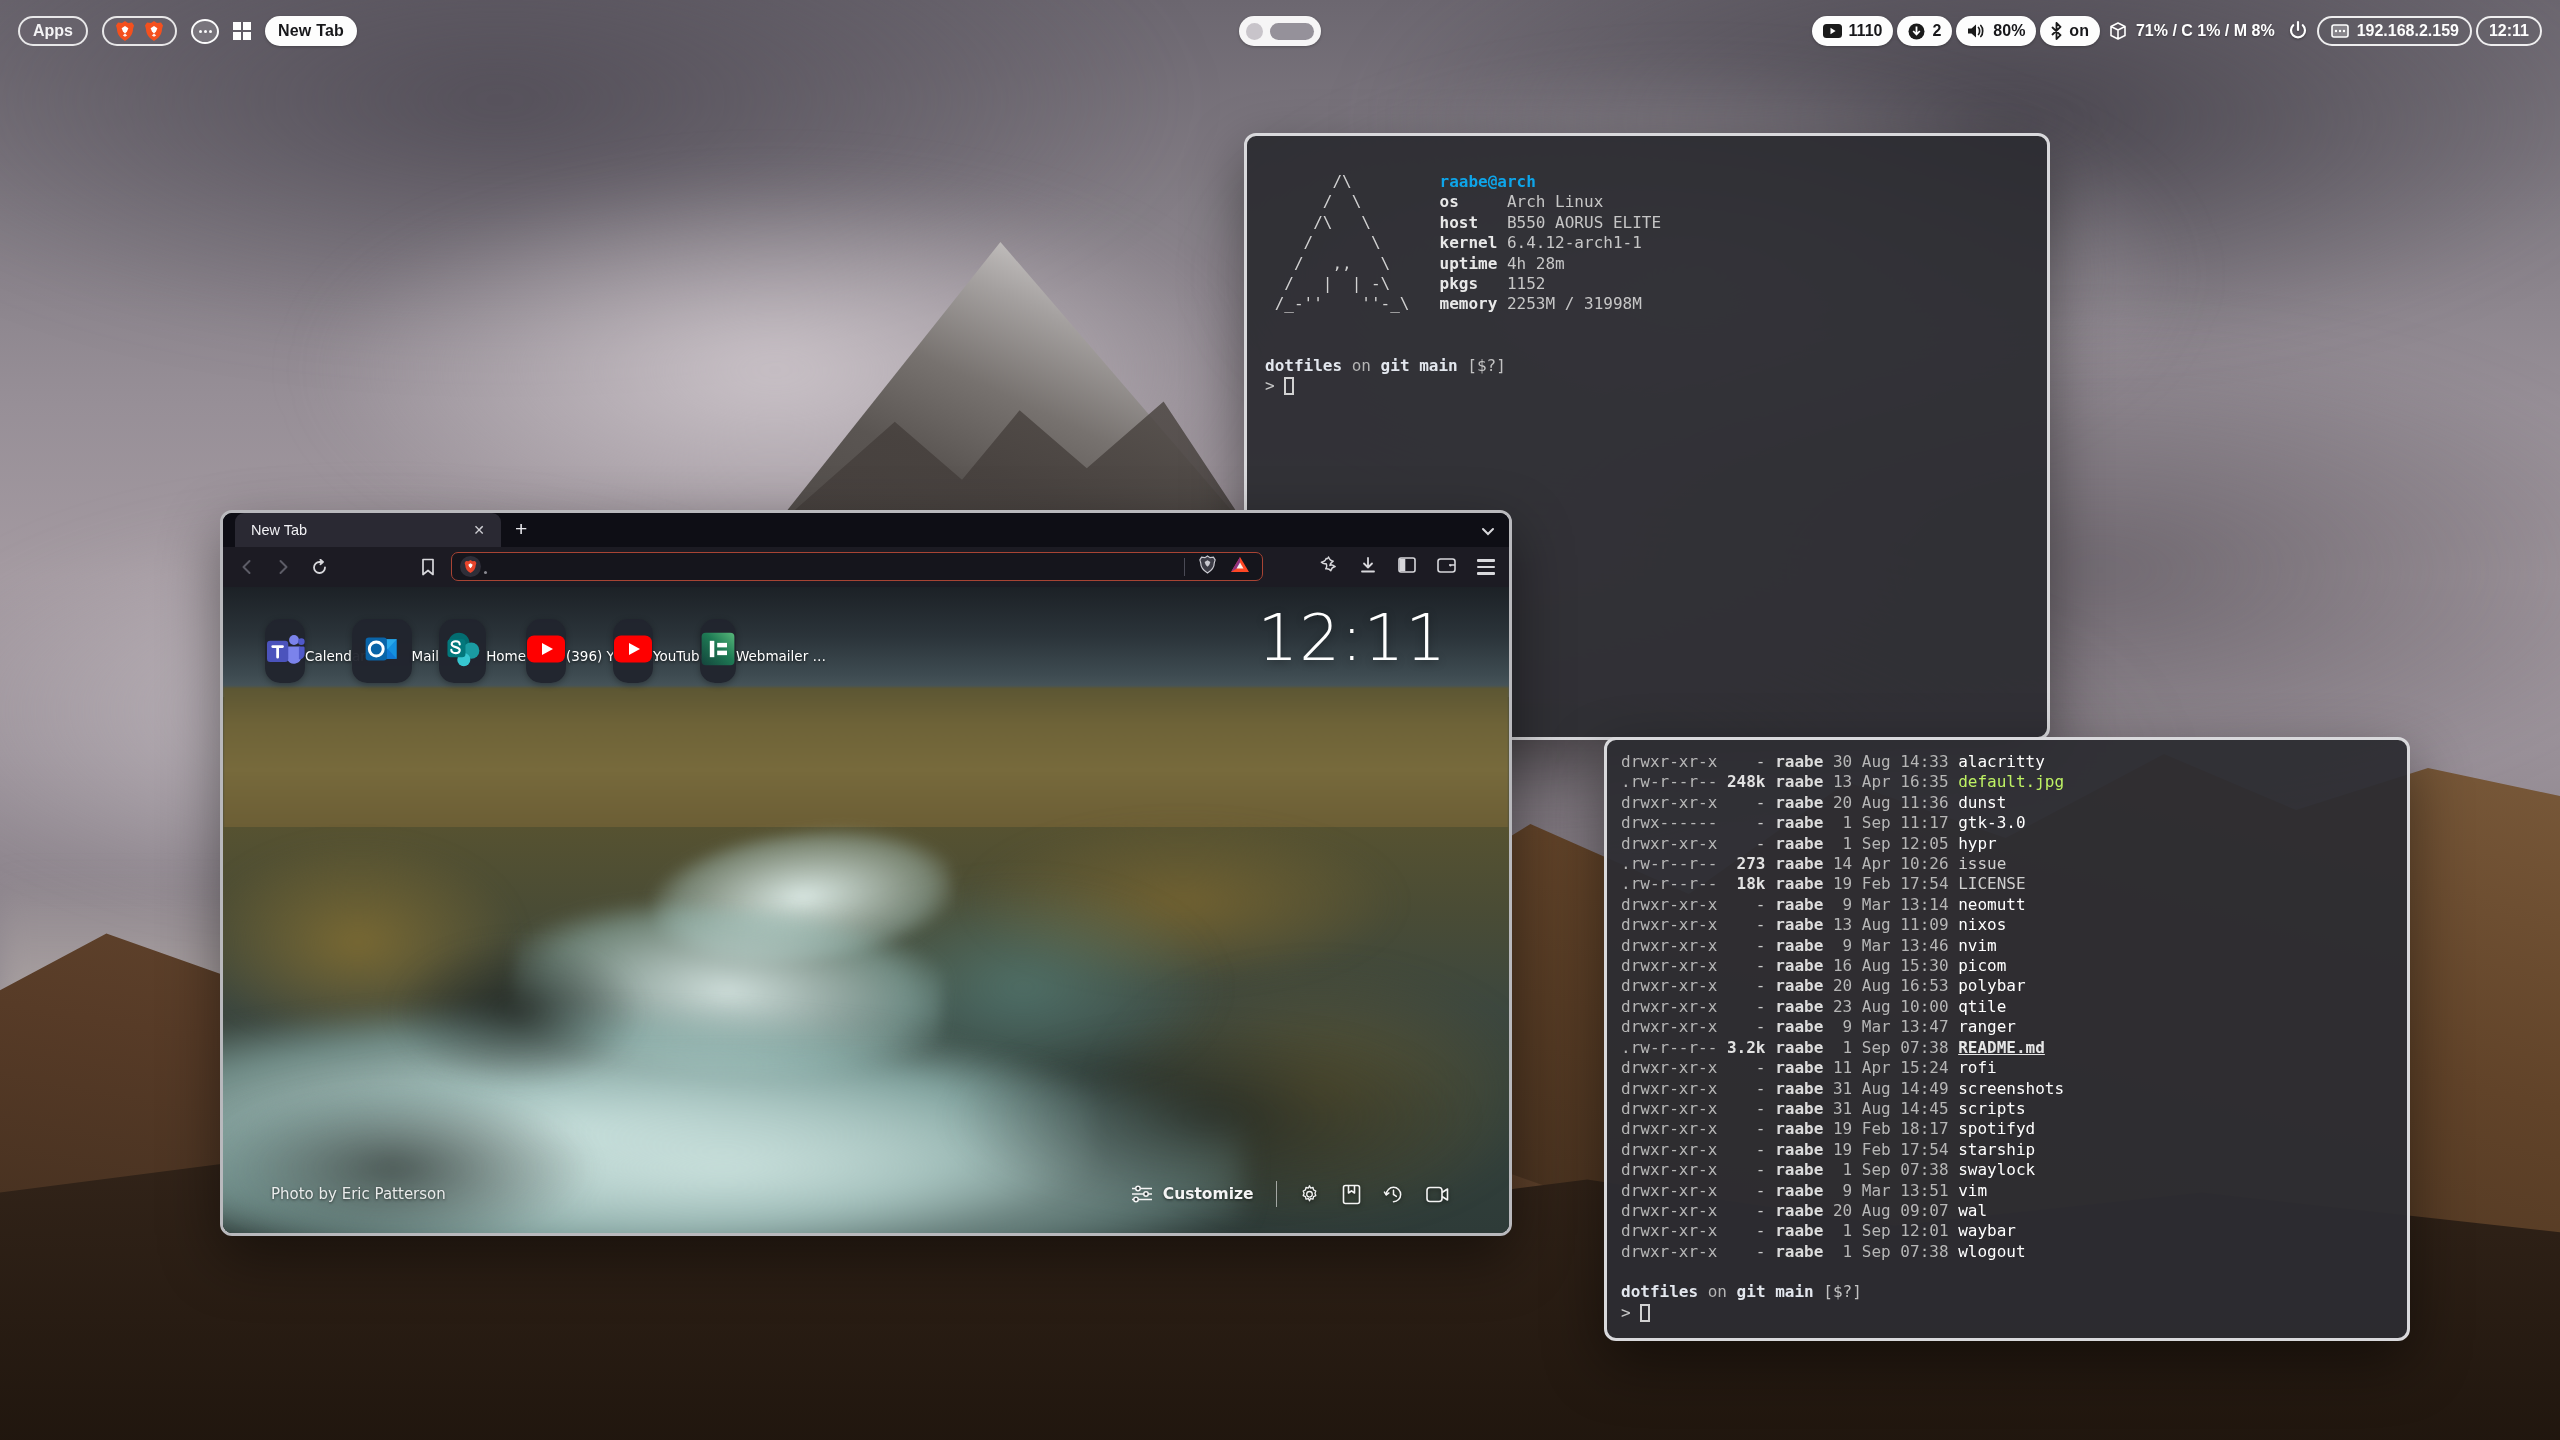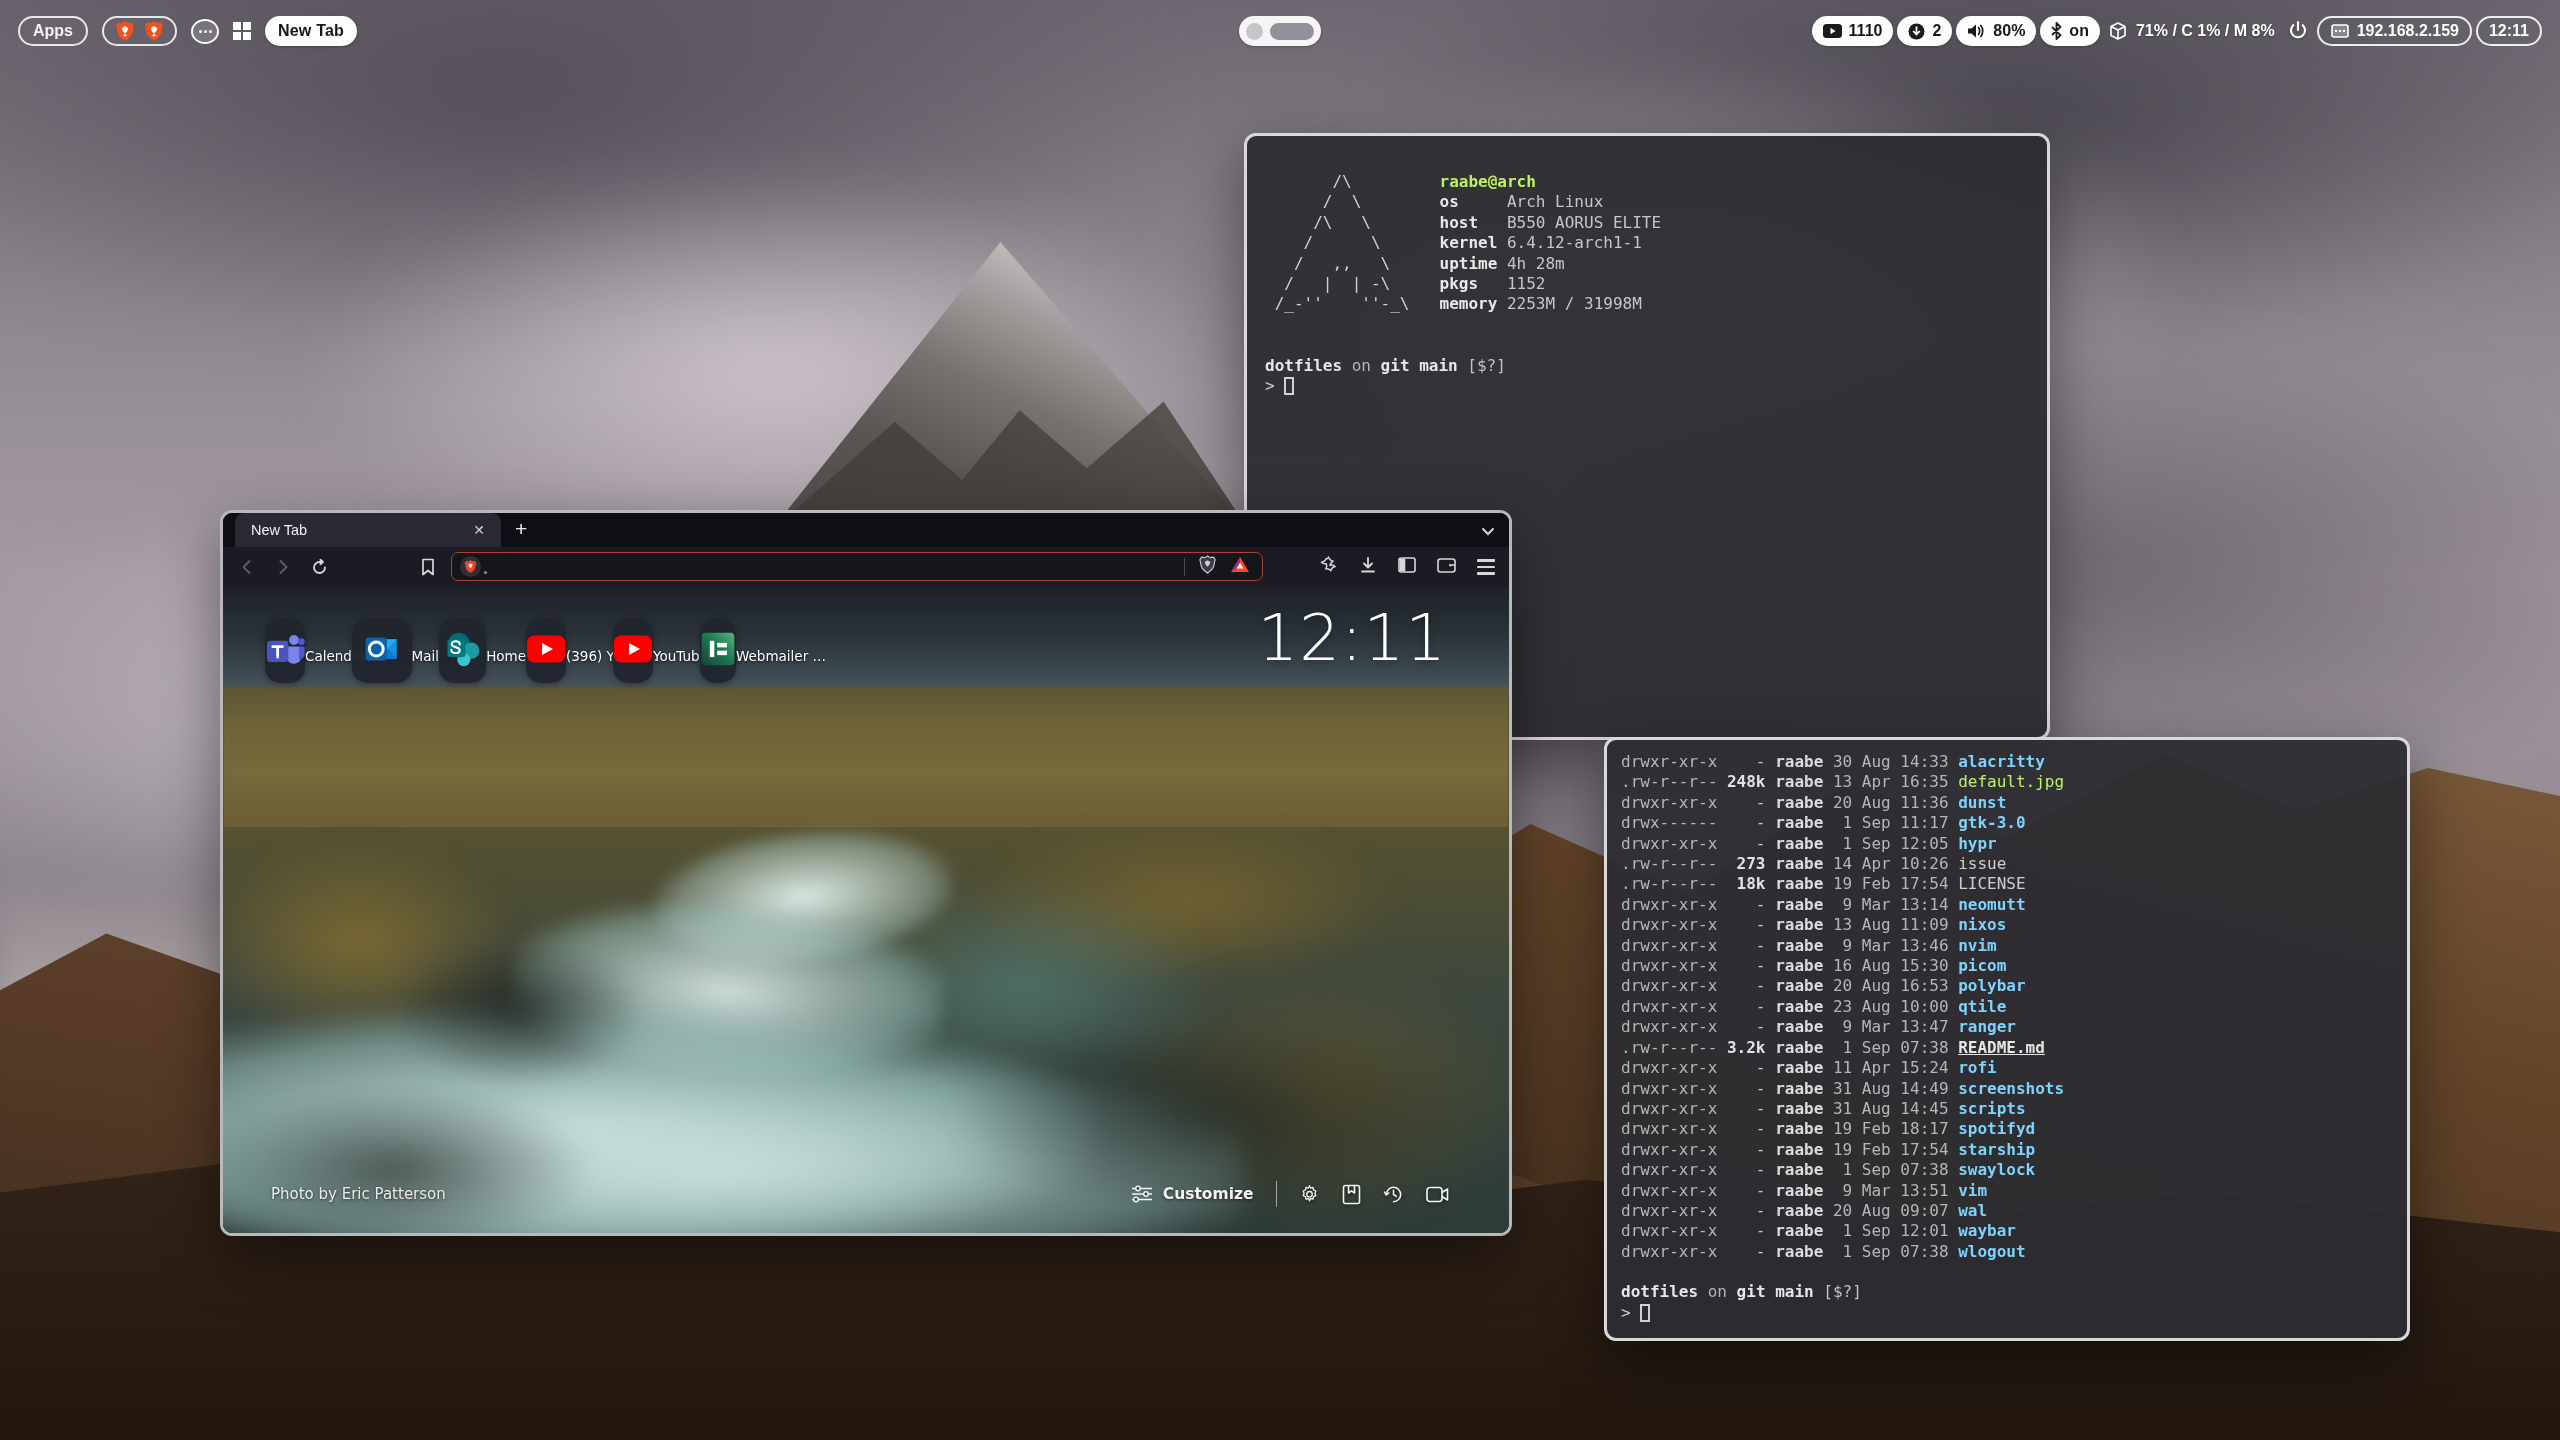--- a/index.html
+++ b/index.html
@@ -75,34 +75,34 @@
   .prompt .p-on{color:#b5b5b5;}
   .prompt .p-branch{font-weight:bold;color:#e3e7ee;}
   .prompt .p-status{color:#c2c2c2;}
 
   
   #term-fetch{left:1244px;top:133px;width:806px;height:607px;z-index:10;}
   #term-fetch .inner{padding:36px 18px;}
   .fetch-wrap{display:flex;gap:30px;}
   .fetch-logo{color:#d2d2d2;}
   .fi-row .lbl{font-weight:bold;color:#e8e8e8;}
-  .fetch-title{font-weight:bold;color:#bef264;}
+  .fetch-title{font-weight:bold;color:#0ea5e9;}
   .fetch-info pre{white-space:pre;}
   #term-fetch .prompt{margin-top:41px;}
 
   
   #term-files{left:1604px;top:737px;width:806px;height:604px;z-index:20;}
   #term-files .inner{padding:12px 14px;}
   .frow{white-space:pre;}
   .frow .fp{color:#b6b6b6;}
   .frow .fs{color:#c9c9c9;}
   .frow .fs.b{color:#e2e2e2;}
   .frow .fu{font-weight:bold;color:#dcdcdc;}
   .frow .fd{color:#b6b6b6;}
-  .fn.dir{font-weight:bold;color:#7dd3fc;}
+  .fn.dir{font-weight:normal;color:#ffffff;}
   .fn.file{color:#cfcfcf;}
   .fn.image{color:#bef264;}
   .fn.readme{font-weight:bold;color:#e6e6e6;text-decoration:underline;}
   #term-files .prompt{margin-top:20px;}
 
   
   #browser{left:220px;top:510px;width:1292px;height:726px;z-index:30;
     border:3px solid #b9b9bd;background:#0e0e15;overflow:hidden;}
   .tabbar{height:34px;background:#0e0e15;display:flex;align-items:stretch;position:relative;}
   .tab{margin-left:12px;margin-top:0;width:238px;background:#2a2933;border-radius:9px 9px 0 0;

